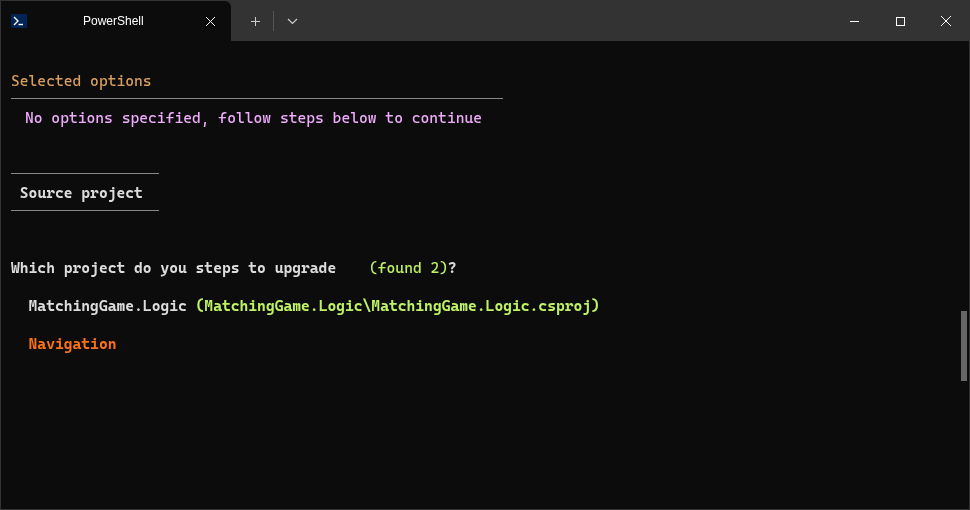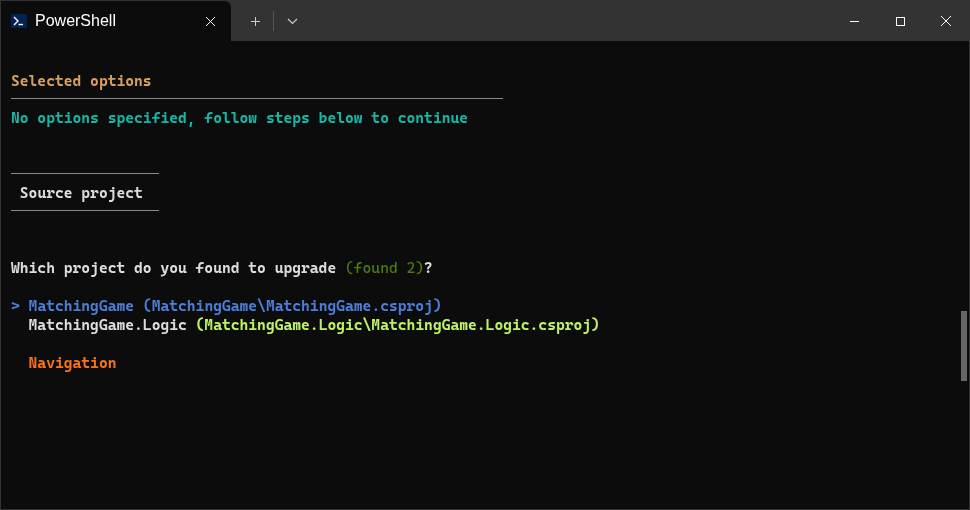--- a/index.html
+++ b/index.html
@@ -31,22 +31,23 @@
     .tab-icon {
       width: 16px;
       height: 16px;
       display: flex;
       align-items: center;
       justify-content: center;
     }
     .tab-title {
       color: #ffffff;
       font-family: 'Segoe UI', sans-serif;
-      font-size: 16px;
+      font-size: 12px;
       flex: 1;
+      margin-left: 48px;
     }
     .tab-close {
       color: #ffffff;
       font-family: 'Segoe UI', sans-serif;
       font-size: 13px;
       width: 18px;
       height: 18px;
       display: flex;
       align-items: center;
       justify-content: center;
@@ -89,46 +90,48 @@
       cursor: pointer;
     }
     .terminal {
       padding: 12px 10px;
       color: #cccccc;
       position: relative;
       height: calc(100% - 40px);
     }
     .section-heading {
       color: #d89e5f;
-      font-weight: bold;
+      font-weight: normal;
       padding-bottom: 3px;
     }
     .section-underline {
       border-bottom: 1px solid #888;
       display: inline-block;
       min-width: 492px;
       margin-bottom: 6px;
     }
     .section-underline.short {
       min-width: 148px;
     }
     .muted-text {
-      color: #14b8a6;
-      font-weight: bold;
+      color: #f0abfc;
+      font-weight: normal;
+      margin-left: 14px;
     }
     .spacer-line {
       height: 19px;
     }
     .white-text {
       color: #dcdcdc;
       font-weight: bold;
       text-align: right;
     }
     .accent-teal {
-      color: #4d7c0f;
+      color: #bef264;
+      margin-left: 24px;
     }
     .prompt-caret {
       color: #4c7dd8;
       font-weight: bold;
     }
     .selected-option {
       color: #4c7dd8;
       font-weight: bold;
     }
     .option-indent {
@@ -215,20 +218,19 @@
   <div class="line"><span class="section-heading">Selected options</span></div>
   <div class="section-underline"></div>
   <div class="line"><span class="muted-text">No options specified, follow steps below to continue</span></div>
   <div class="spacer-line"></div>
   <div class="spacer-line"></div>
   <div class="section-underline short"></div>
   <div class="line"> <span class="white-text">Source project</span></div>
   <div class="section-underline short"></div>
   <div class="spacer-line"></div>
   <div class="spacer-line"></div>
-  <div class="line"><span class="white-text">Which project do you found to upgrade </span><span class="accent-teal">(found 2)</span><span class="white-text">?</span></div>
-  <div class="spacer-line"></div>
-  <div class="line"><span class="prompt-caret">&gt;</span> <span class="selected-option">MatchingGame </span><span class="selected-option">(MatchingGame\MatchingGame.csproj)</span></div>
+  <div class="line"><span class="white-text">Which project do you steps to upgrade </span><span class="accent-teal">(found 2)</span><span class="white-text">?</span></div>
+  <div class="spacer-line"></div>
   <div class="line"><span class="option-indent"></span><span class="option-text">MatchingGame.Logic </span><span class="option-path">(MatchingGame.Logic\MatchingGame.Logic.csproj)</span></div>
   <div class="spacer-line"></div>
   <div class="line"><span class="option-indent"></span><span class="nav-heading">Navigation</span></div>
   <div class="scrollbar"></div>
 </div>
 
 </body></html>

